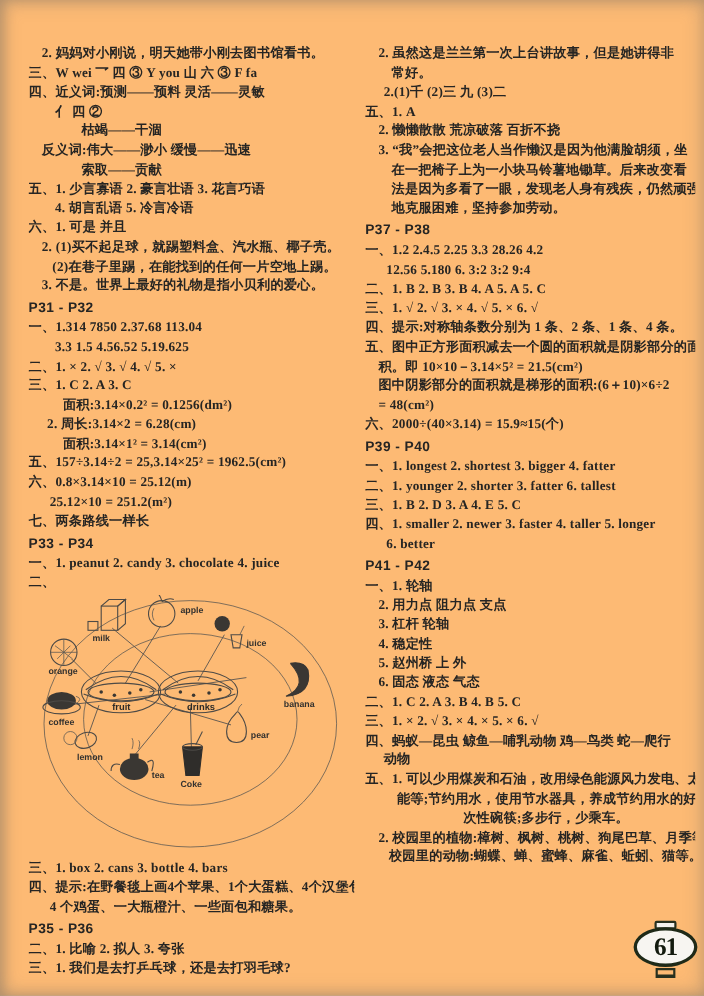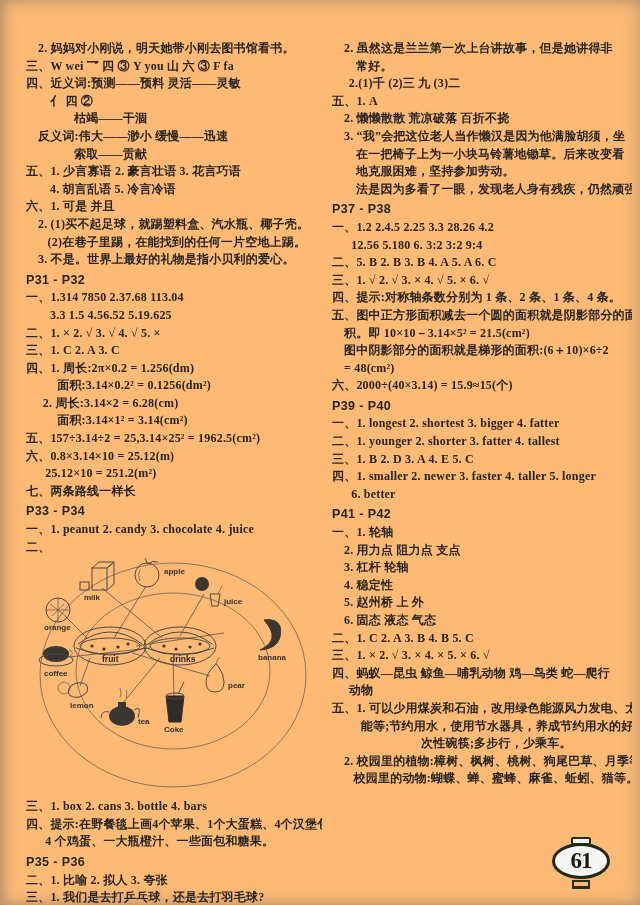--- a/index.html
+++ b/index.html
@@ -43,21 +43,21 @@
   .ink { fill:#3a3733; stroke:none; }
   .lbl {
     font-family:"Liberation Sans","DejaVu Sans",sans-serif;
     font-size:8px; fill:#34322f; font-weight:bold;
   }
   .blbl {
     font-family:"Liberation Sans","DejaVu Sans",sans-serif;
     font-size:8.5px; fill:#2c2a27; font-weight:bold;
   }
   .badge {
-    position:absolute; right:28px; bottom:16px;
+    position:absolute; right:4px; bottom:16px;
     width:62px; height:52px;
   }
   .lantern-top {
     position:absolute; left:50%; top:0; transform:translateX(-50%);
     width:20px; height:8px; border:2px solid #27301f; background:#f4f2ee;
     border-radius:2px;
   }
   .lantern-body {
     position:absolute; left:50%; top:6px; transform:translateX(-50%);
     width:58px; height:36px;
@@ -97,21 +97,20 @@
           <div class="line" style="padding-left: 2em;">4. 胡言乱语   5. 冷言冷语</div>
           <div class="line">六、1. 可是  并且</div>
           <div class="line" style="padding-left: 1em;">2. (1)买不起足球，就踢塑料盒、汽水瓶、椰子壳。</div>
           <div class="line" style="padding-left: 1.8em;">(2)在巷子里踢，在能找到的任何一片空地上踢。</div>
           <div class="line" style="padding-left: 1em;">3. 不是。世界上最好的礼物是指小贝利的爱心。</div>
           <div class="line hd">P31 - P32</div>
           <div class="line">一、1.314  7850  2.37.68  113.04</div>
           <div class="line" style="padding-left: 2em;">3.3  1.5  4.56.52  5.19.625</div>
           <div class="line">二、1. ×  2. √  3. √  4. √  5. ×</div>
           <div class="line">三、1. C  2. A  3. C</div>
-          <div class="line">四、1. 周长:2π×0.2 = 1.256(dm)</div>
           <div class="line" style="padding-left: 2.6em;">面积:3.14×0.2² = 0.1256(dm²)</div>
           <div class="line" style="padding-left: 1.4em;">2. 周长:3.14×2 = 6.28(cm)</div>
           <div class="line" style="padding-left: 2.6em;">面积:3.14×1² = 3.14(cm²)</div>
           <div class="line">五、157÷3.14÷2 = 25,3.14×25² = 1962.5(cm²)</div>
           <div class="line">六、0.8×3.14×10 = 25.12(m)</div>
           <div class="line" style="padding-left: 1.6em;">25.12×10 = 251.2(m²)</div>
           <div class="line">七、两条路线一样长</div>
           <div class="line hd">P33 - P34</div>
           <div class="line">一、1. peanut  2. candy  3. chocolate  4. juice</div>
           <div class="line">二、</div>
@@ -244,36 +243,36 @@
 
     <div class="col right">
       <div>
           <div class="line" style="padding-left: 1em;">2. 虽然这是兰兰第一次上台讲故事，但是她讲得非</div>
           <div class="line" style="padding-left: 2em;">常好。</div>
           <div class="line" style="padding-left: 1.4em;">2.(1)千  (2)三  九  (3)二</div>
           <div class="line">五、1. A</div>
           <div class="line" style="padding-left: 1em;">2. 懒懒散散  荒凉破落  百折不挠</div>
           <div class="line" style="padding-left: 1em;">3. “我”会把这位老人当作懒汉是因为他满脸胡须，坐</div>
           <div class="line" style="padding-left: 2em;">在一把椅子上为一小块马铃薯地锄草。后来改变看</div>
+          <div class="line" style="padding-left: 2em;">法是因为多看了一眼，发现老人身有残疾，仍然顽强</div>
           <div class="line" style="padding-left: 2em;">地克服困难，坚持参加劳动。</div>
-          <div class="line" style="padding-left: 2em;">法是因为多看了一眼，发现老人身有残疾，仍然顽强</div>
           <div class="line hd">P37 - P38</div>
           <div class="line">一、1.2  2.4.5  2.25  3.3  28.26  4.2</div>
           <div class="line" style="padding-left: 1.6em;">12.56  5.180  6. 3:2  3:2  9:4</div>
-          <div class="line">二、5. B  2. B  3. B  4. A  5. A  6. C</div>
+          <div class="line">二、1. B  2. B  3. B  4. A  5. A  5. C</div>
           <div class="line">三、1. √  2. √  3. ×  4. √  5. ×  6. √</div>
           <div class="line">四、提示:对称轴条数分别为 1 条、2 条、1 条、4 条。</div>
           <div class="line">五、图中正方形面积减去一个圆的面积就是阴影部分的面</div>
           <div class="line" style="padding-left: 1em;">积。即 10×10－3.14×5² = 21.5(cm²)</div>
           <div class="line" style="padding-left: 1em;">图中阴影部分的面积就是梯形的面积:(6＋10)×6÷2</div>
           <div class="line" style="padding-left: 1em;">= 48(cm²)</div>
           <div class="line">六、2000÷(40×3.14) = 15.9≈15(个)</div>
           <div class="line hd">P39 - P40</div>
           <div class="line">一、1. longest  2. shortest  3. bigger  4. fatter</div>
-          <div class="line">二、1. younger  2. shorter  3. fatter  4. tallest</div>
+          <div class="line">二、1. younger  2. shorter  3. fatter  6. tallest</div>
           <div class="line">三、1. B  2. D  3. A  4. E  5. C</div>
           <div class="line">四、1. smaller  2. newer  3. faster  4. taller  5. longer</div>
           <div class="line" style="padding-left: 1.6em;">6. better</div>
           <div class="line hd">P41 - P42</div>
           <div class="line">一、1. 轮轴</div>
           <div class="line" style="padding-left: 1em;">2. 用力点  阻力点  支点</div>
           <div class="line" style="padding-left: 1em;">3. 杠杆  轮轴</div>
           <div class="line" style="padding-left: 1em;">4. 稳定性</div>
           <div class="line" style="padding-left: 1em;">5. 赵州桥  上  外</div>
           <div class="line" style="padding-left: 1em;">6. 固态  液态  气态</div>

